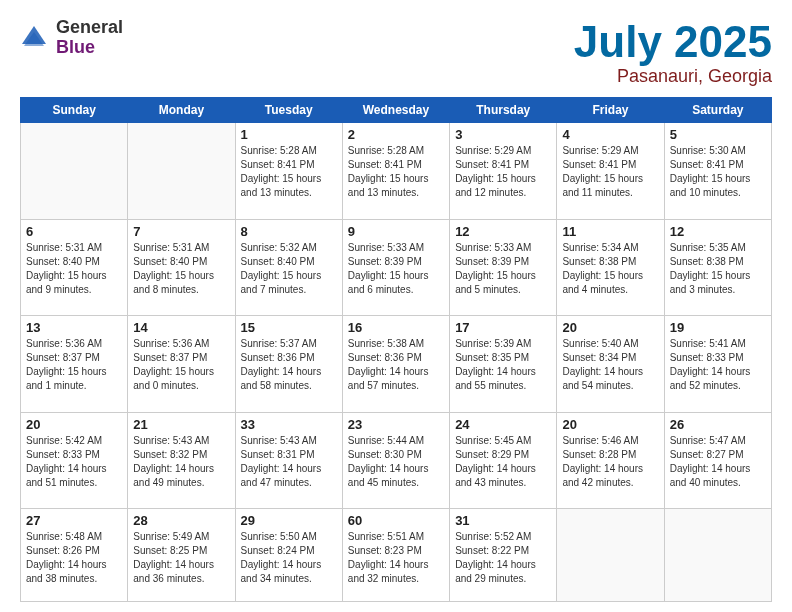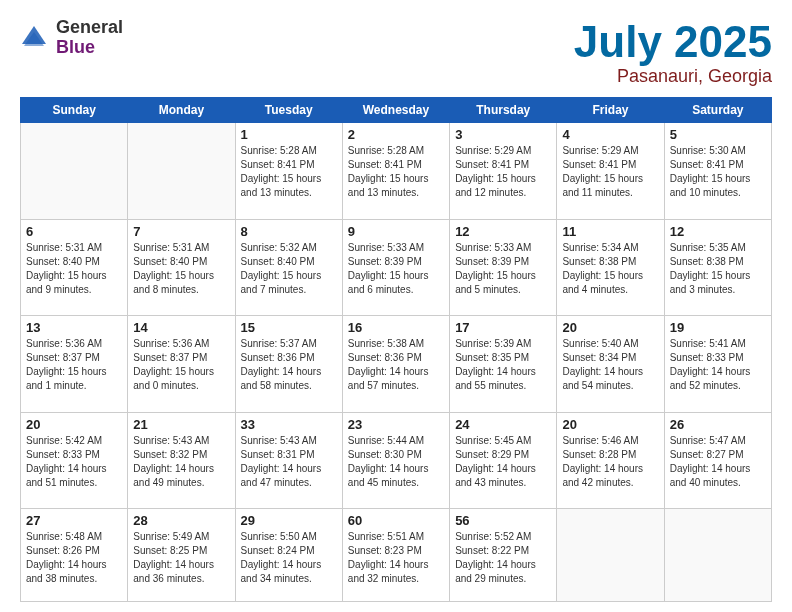--- a/index.html
+++ b/index.html
@@ -253,21 +253,21 @@
           </td>
           <td>
             <div class="day-number">29</div>
             <div class="day-info">Sunrise: 5:50 AM<br>Sunset: 8:24 PM<br>Daylight: 14 hours and 34 minutes.</div>
           </td>
           <td>
             <div class="day-number">60</div>
             <div class="day-info">Sunrise: 5:51 AM<br>Sunset: 8:23 PM<br>Daylight: 14 hours and 32 minutes.</div>
           </td>
           <td>
-            <div class="day-number">56</div>
+            <div class="day-number">31</div>
             <div class="day-info">Sunrise: 5:52 AM<br>Sunset: 8:22 PM<br>Daylight: 14 hours and 29 minutes.</div>
           </td>
           <td class="empty"></td>
           <td class="empty"></td>
         </tr>
       </tbody>
   </table>
 </div>
 
 </body></html>

